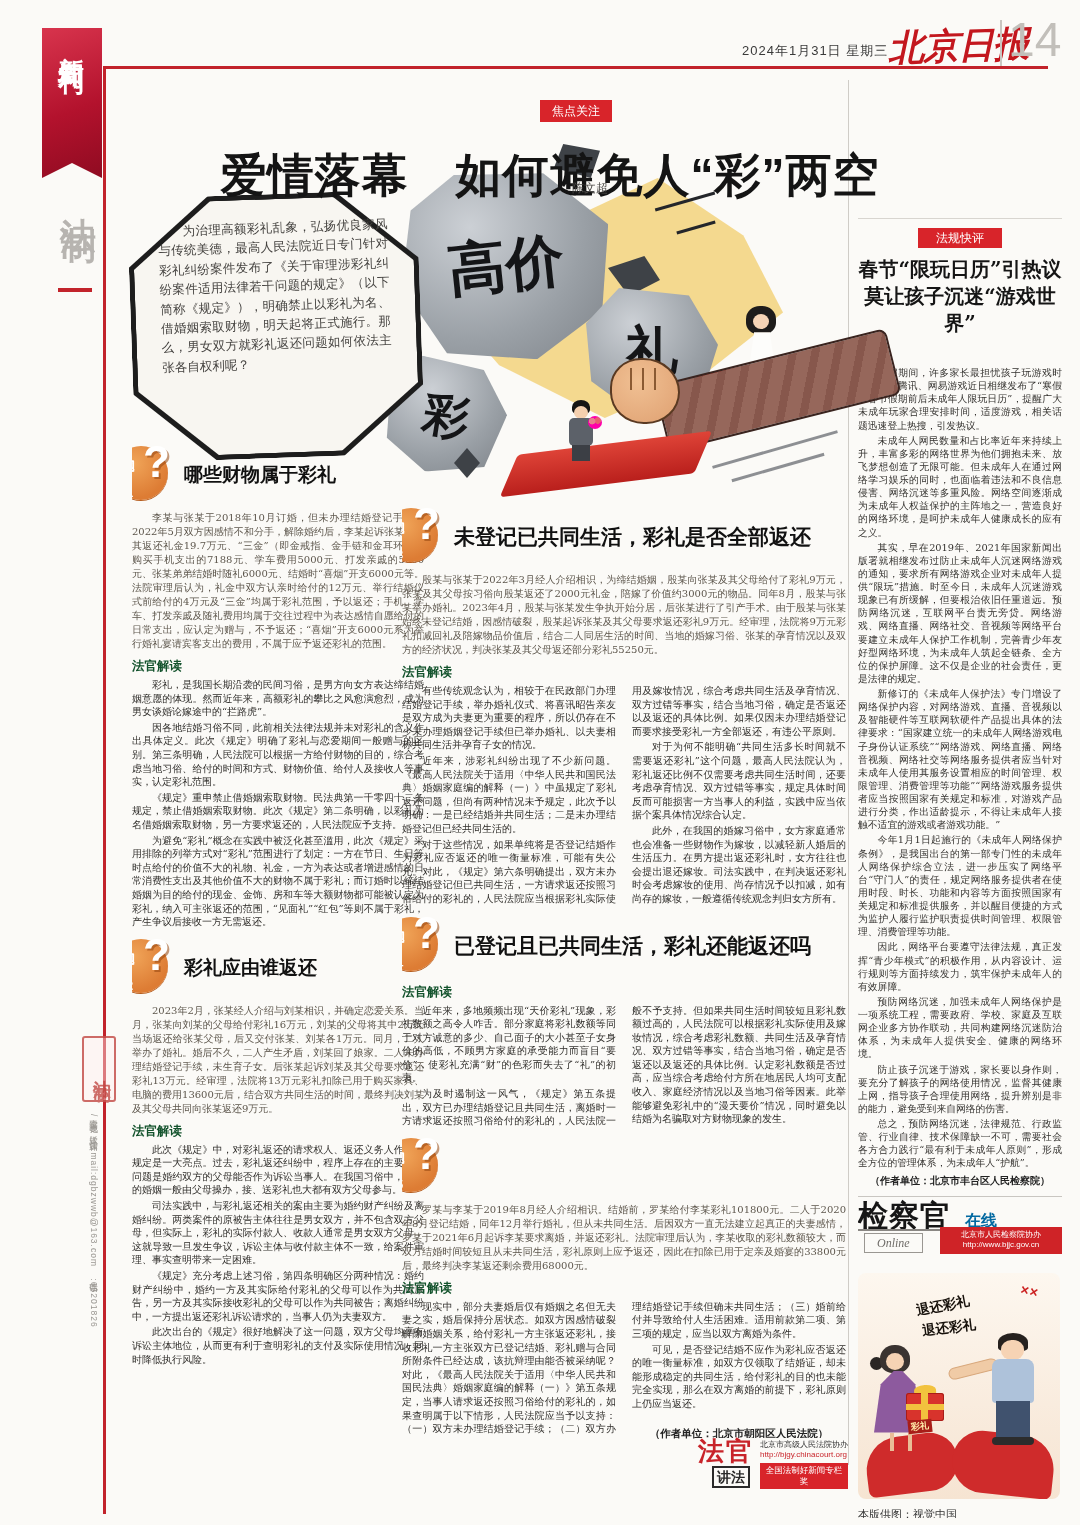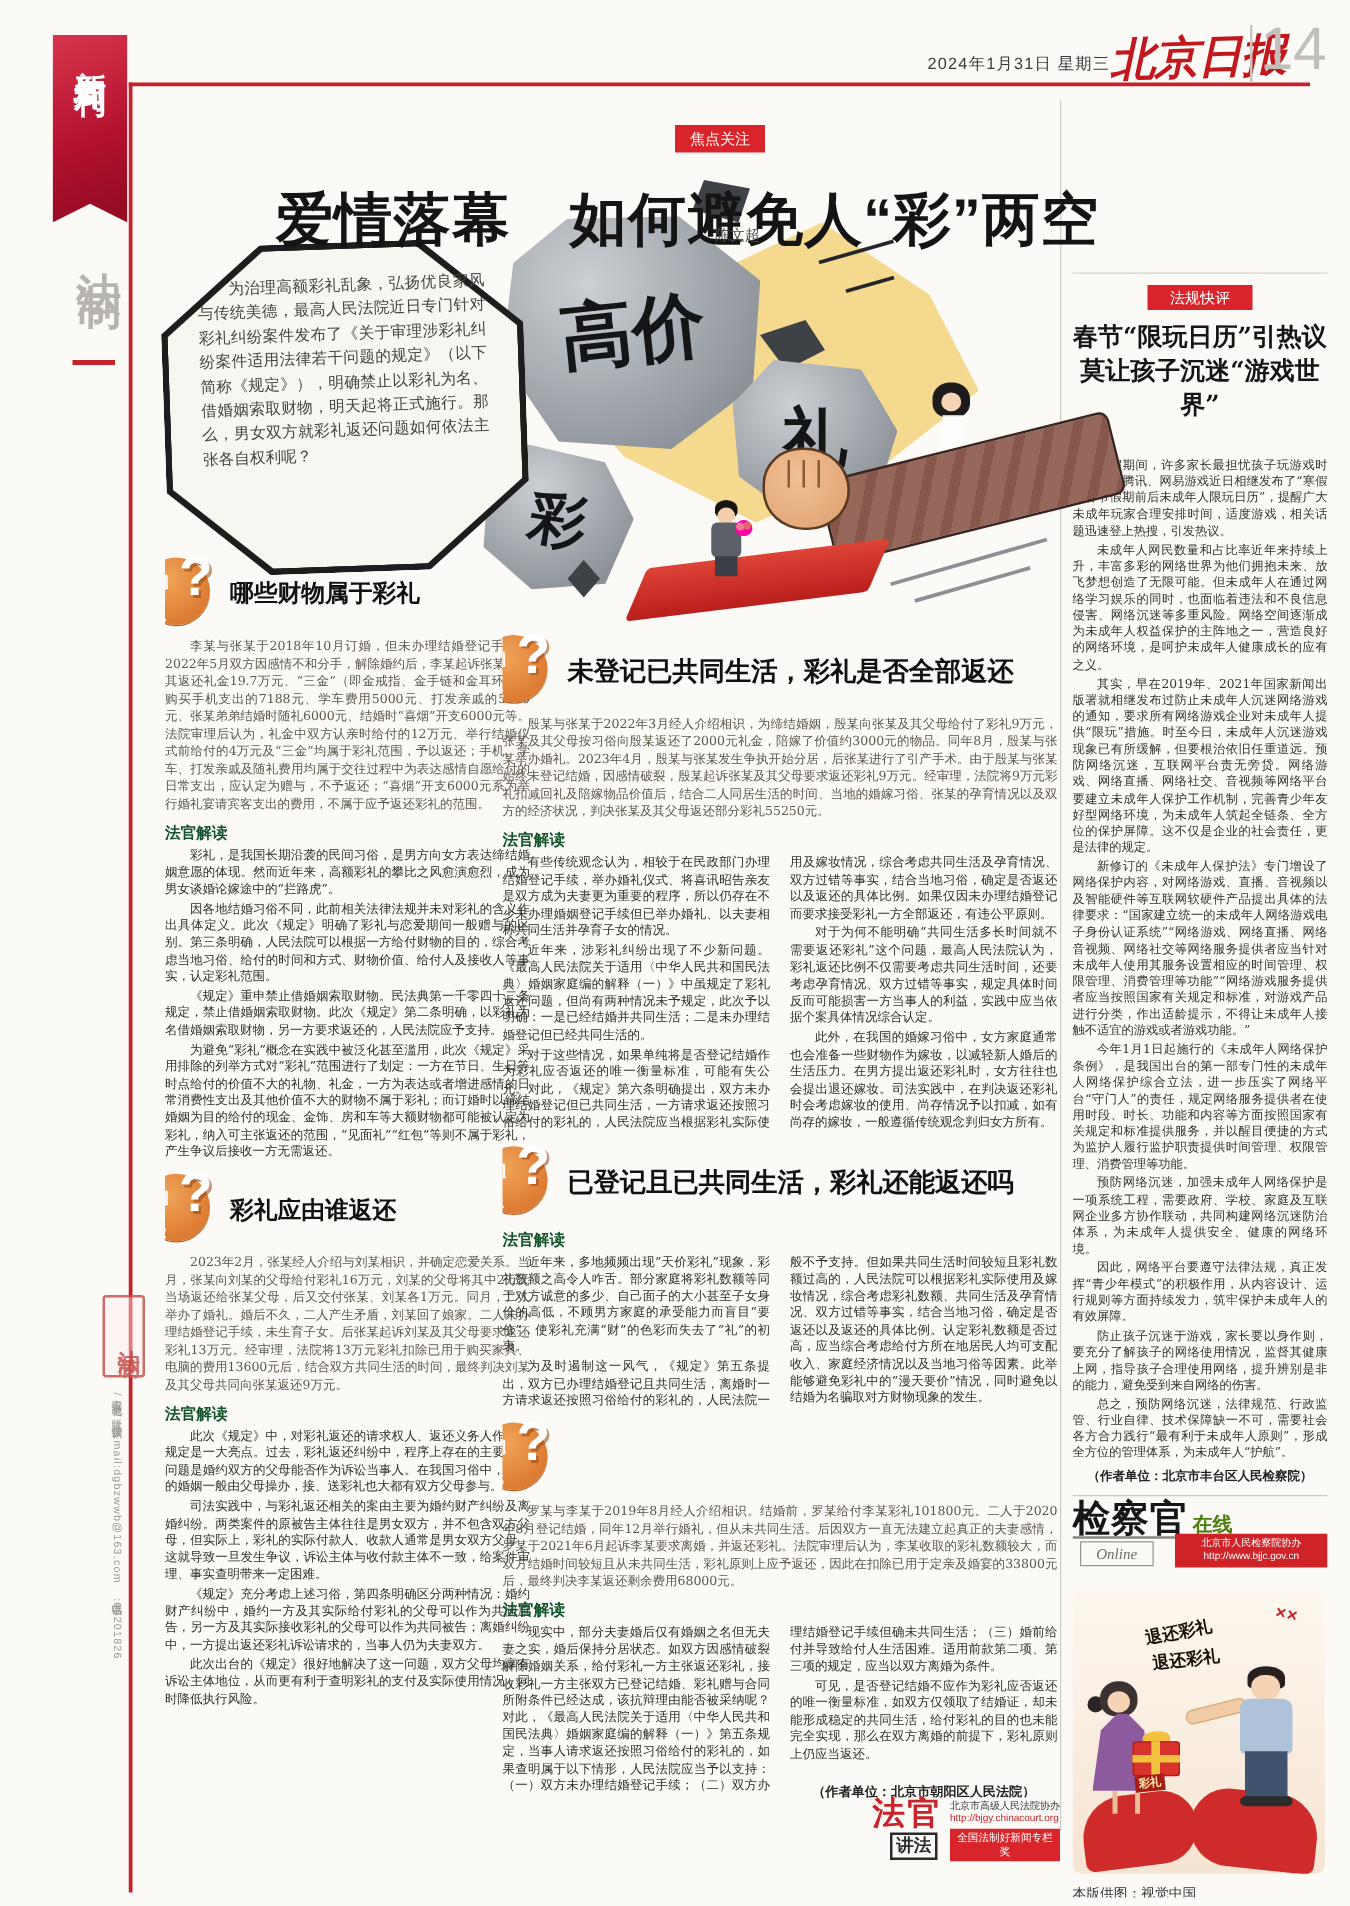--- a/index.html
+++ b/index.html
@@ -122,21 +122,21 @@
   .col-right{position:absolute;left:858px;top:228px;width:204px;height:1290px;overflow:hidden;}
   .rc-tag{width:84px;margin:0 auto;background:#d8242a;color:#fff;text-align:center;
         font:12px/20px "Liberation Sans",sans-serif;}
   .rc-h{margin-top:8px;text-align:center;font:700 20px/1.35 "DejaVu Serif",serif;color:#151515;}
   .rc-author{text-align:left;font:11px "Liberation Sans",sans-serif;color:#444;margin:6px 0 8px;}
   .rc-body p{font:9.8px/1.34 "DejaVu Serif",serif;color:#34322f;text-align:justify;text-indent:2em;margin:0 0 2px;}
   .rc-unit{font:700 10px "Liberation Sans",sans-serif;text-align:center;color:#222;margin:4px 0 2px;}
   
   .pro{position:relative;height:64px;margin-top:8px;border-top:1px solid #c9c6c1;padding-top:4px;}
   .pb-big{font:900 30px/1 "DejaVu Serif",serif;color:#161616;letter-spacing:1px;}
-  .pb-inline{font:700 16px "Liberation Sans",sans-serif;color:#4d7c0f;margin-left:3px;}
+  .pb-inline{font:700 16px "Liberation Sans",sans-serif;color:#0369a1;margin-left:14px;}
   .pb-online{position:absolute;left:6px;top:36px;border:1px solid #9a9792;padding:0 12px;
         font:italic 12px/1.5 "Liberation Serif",serif;color:#6f6c68;}
   .pb-red{position:absolute;right:0;top:30px;width:116px;background:#cf2327;color:#fff;
         font:8px/1.35 "Liberation Sans",sans-serif;text-align:center;padding:3px 3px;}
   .pb-rule{position:absolute;left:0;top:32px;width:82px;border-top:2px solid #8a8783;}
   
   .cartoon{position:relative;width:202px;height:226px;margin-top:8px;border-radius:8px;overflow:hidden;
         background:linear-gradient(#fdf7ef,#f6e4d2);}
   .heart{position:absolute;background:#cf2b2b;}
   .h1{left:8px;bottom:6px;width:92px;height:58px;border-radius:48px 40px 42px 10px;transform:rotate(-7deg);}
@@ -353,22 +353,22 @@
       <div>春节“限玩日历”引热议</div>
       <div>莫让孩子沉迷“游戏世界”</div>
     </div>
     <div class="rc-author">韩雪</div>
     <div class="rc-body">
       <p>寒假期间，许多家长最担忧孩子玩游戏时间过长。腾讯、网易游戏近日相继发布了“寒假暨春节假期前后未成年人限玩日历”，提醒广大未成年玩家合理安排时间，适度游戏，相关话题迅速登上热搜，引发热议。</p>
       <p>未成年人网民数量和占比率近年来持续上升，丰富多彩的网络世界为他们拥抱未来、放飞梦想创造了无限可能。但未成年人在通过网络学习娱乐的同时，也面临着违法和不良信息侵害、网络沉迷等多重风险。网络空间逐渐成为未成年人权益保护的主阵地之一，营造良好的网络环境，是呵护未成年人健康成长的应有之义。</p>
       <p>其实，早在2019年、2021年国家新闻出版署就相继发布过防止未成年人沉迷网络游戏的通知，要求所有网络游戏企业对未成年人提供“限玩”措施。时至今日，未成年人沉迷游戏现象已有所缓解，但要根治依旧任重道远。预防网络沉迷，互联网平台责无旁贷。网络游戏、网络直播、网络社交、音视频等网络平台要建立未成年人保护工作机制，完善青少年友好型网络环境，为未成年人筑起全链条、全方位的保护屏障。这不仅是企业的社会责任，更是法律的规定。</p>
       <p>新修订的《未成年人保护法》专门增设了网络保护内容，对网络游戏、直播、音视频以及智能硬件等互联网软硬件产品提出具体的法律要求：“国家建立统一的未成年人网络游戏电子身份认证系统”“网络游戏、网络直播、网络音视频、网络社交等网络服务提供者应当针对未成年人使用其服务设置相应的时间管理、权限管理、消费管理等功能”“网络游戏服务提供者应当按照国家有关规定和标准，对游戏产品进行分类，作出适龄提示，不得让未成年人接触不适宜的游戏或者游戏功能。”</p>
       <p>今年1月1日起施行的《未成年人网络保护条例》，是我国出台的第一部专门性的未成年人网络保护综合立法，进一步压实了网络平台“守门人”的责任，规定网络服务提供者在使用时段、时长、功能和内容等方面按照国家有关规定和标准提供服务，并以醒目便捷的方式为监护人履行监护职责提供时间管理、权限管理、消费管理等功能。</p>
+      <p>因此，网络平台要遵守法律法规，真正发挥“青少年模式”的积极作用，从内容设计、运行规则等方面持续发力，筑牢保护未成年人的有效屏障。</p>
       <p>预防网络沉迷，加强未成年人网络保护是一项系统工程，需要政府、学校、家庭及互联网企业多方协作联动，共同构建网络沉迷防治体系，为未成年人提供安全、健康的网络环境。</p>
-      <p>因此，网络平台要遵守法律法规，真正发挥“青少年模式”的积极作用，从内容设计、运行规则等方面持续发力，筑牢保护未成年人的有效屏障。</p>
       <p>防止孩子沉迷于游戏，家长要以身作则，要充分了解孩子的网络使用情况，监督其健康上网，指导孩子合理使用网络，提升辨别是非的能力，避免受到来自网络的伤害。</p>
       <p>总之，预防网络沉迷，法律规范、行政监管、行业自律、技术保障缺一不可，需要社会各方合力践行“最有利于未成年人原则”，形成全方位的管理体系，为未成年人“护航”。</p>
     </div>
     <div class="rc-unit">（作者单位：北京市丰台区人民检察院）</div>
 
     <div class="pro">
       <span class="pb-big">检察官</span><span class="pb-inline">在线</span>
       <div class="pb-rule"></div>
       <span class="pb-online">Online</span>
       <div class="pb-red">

